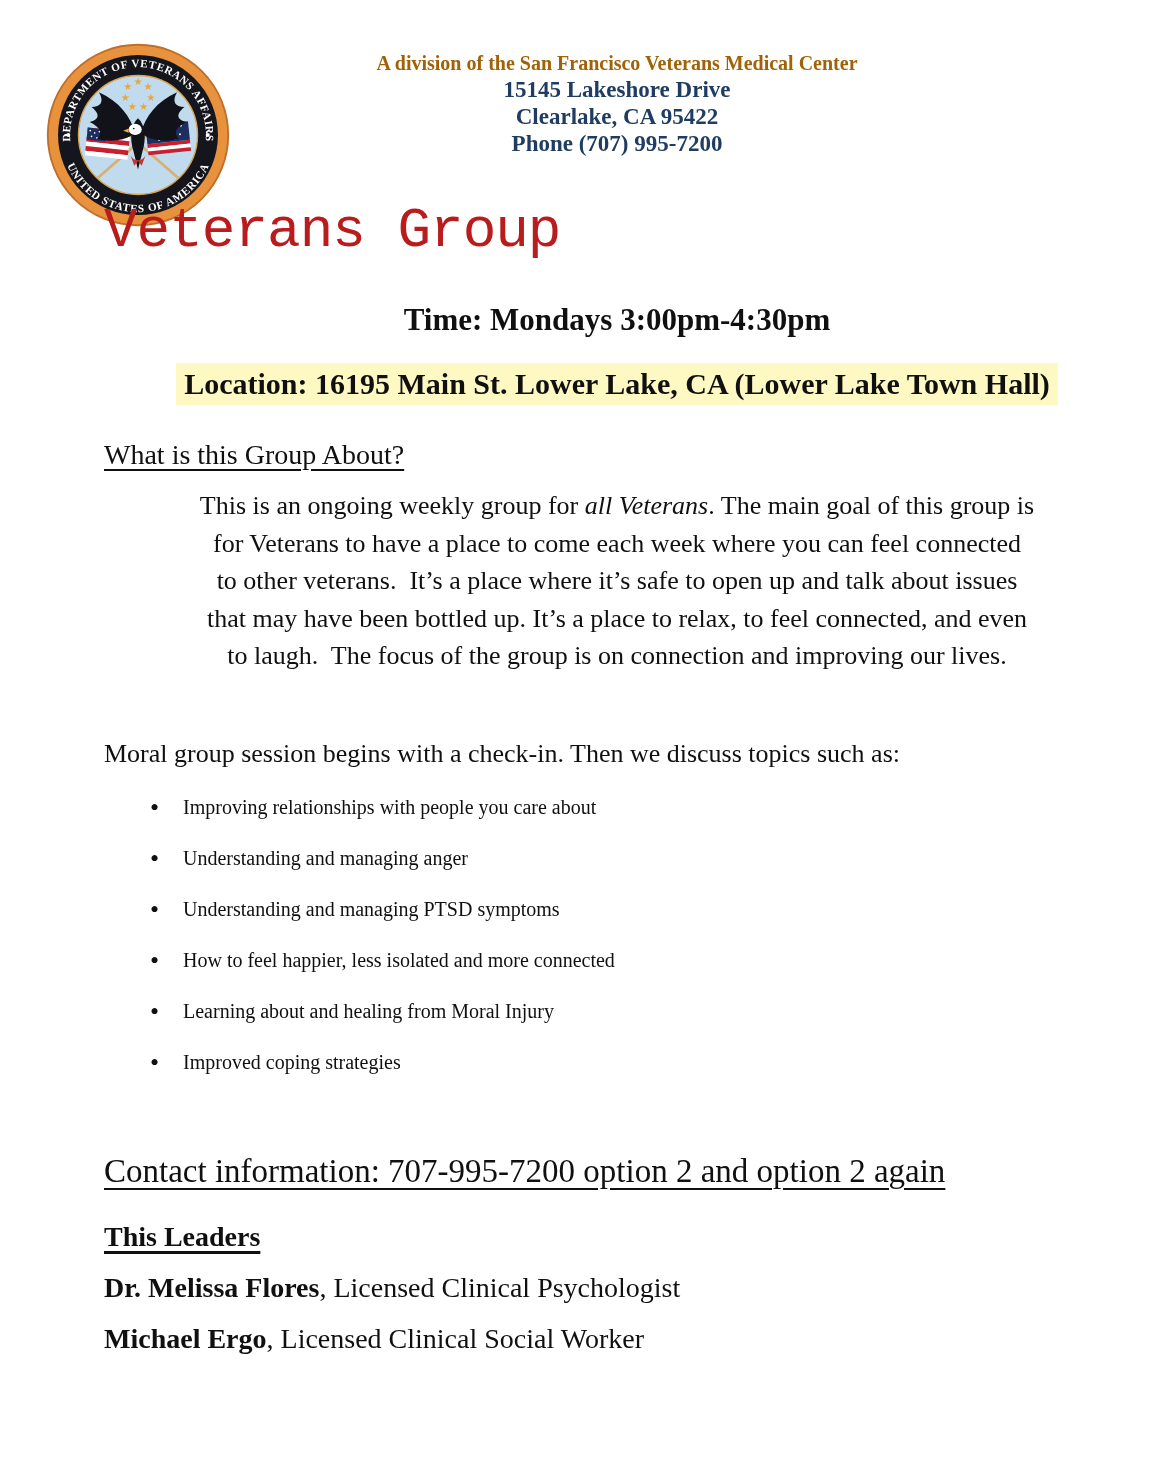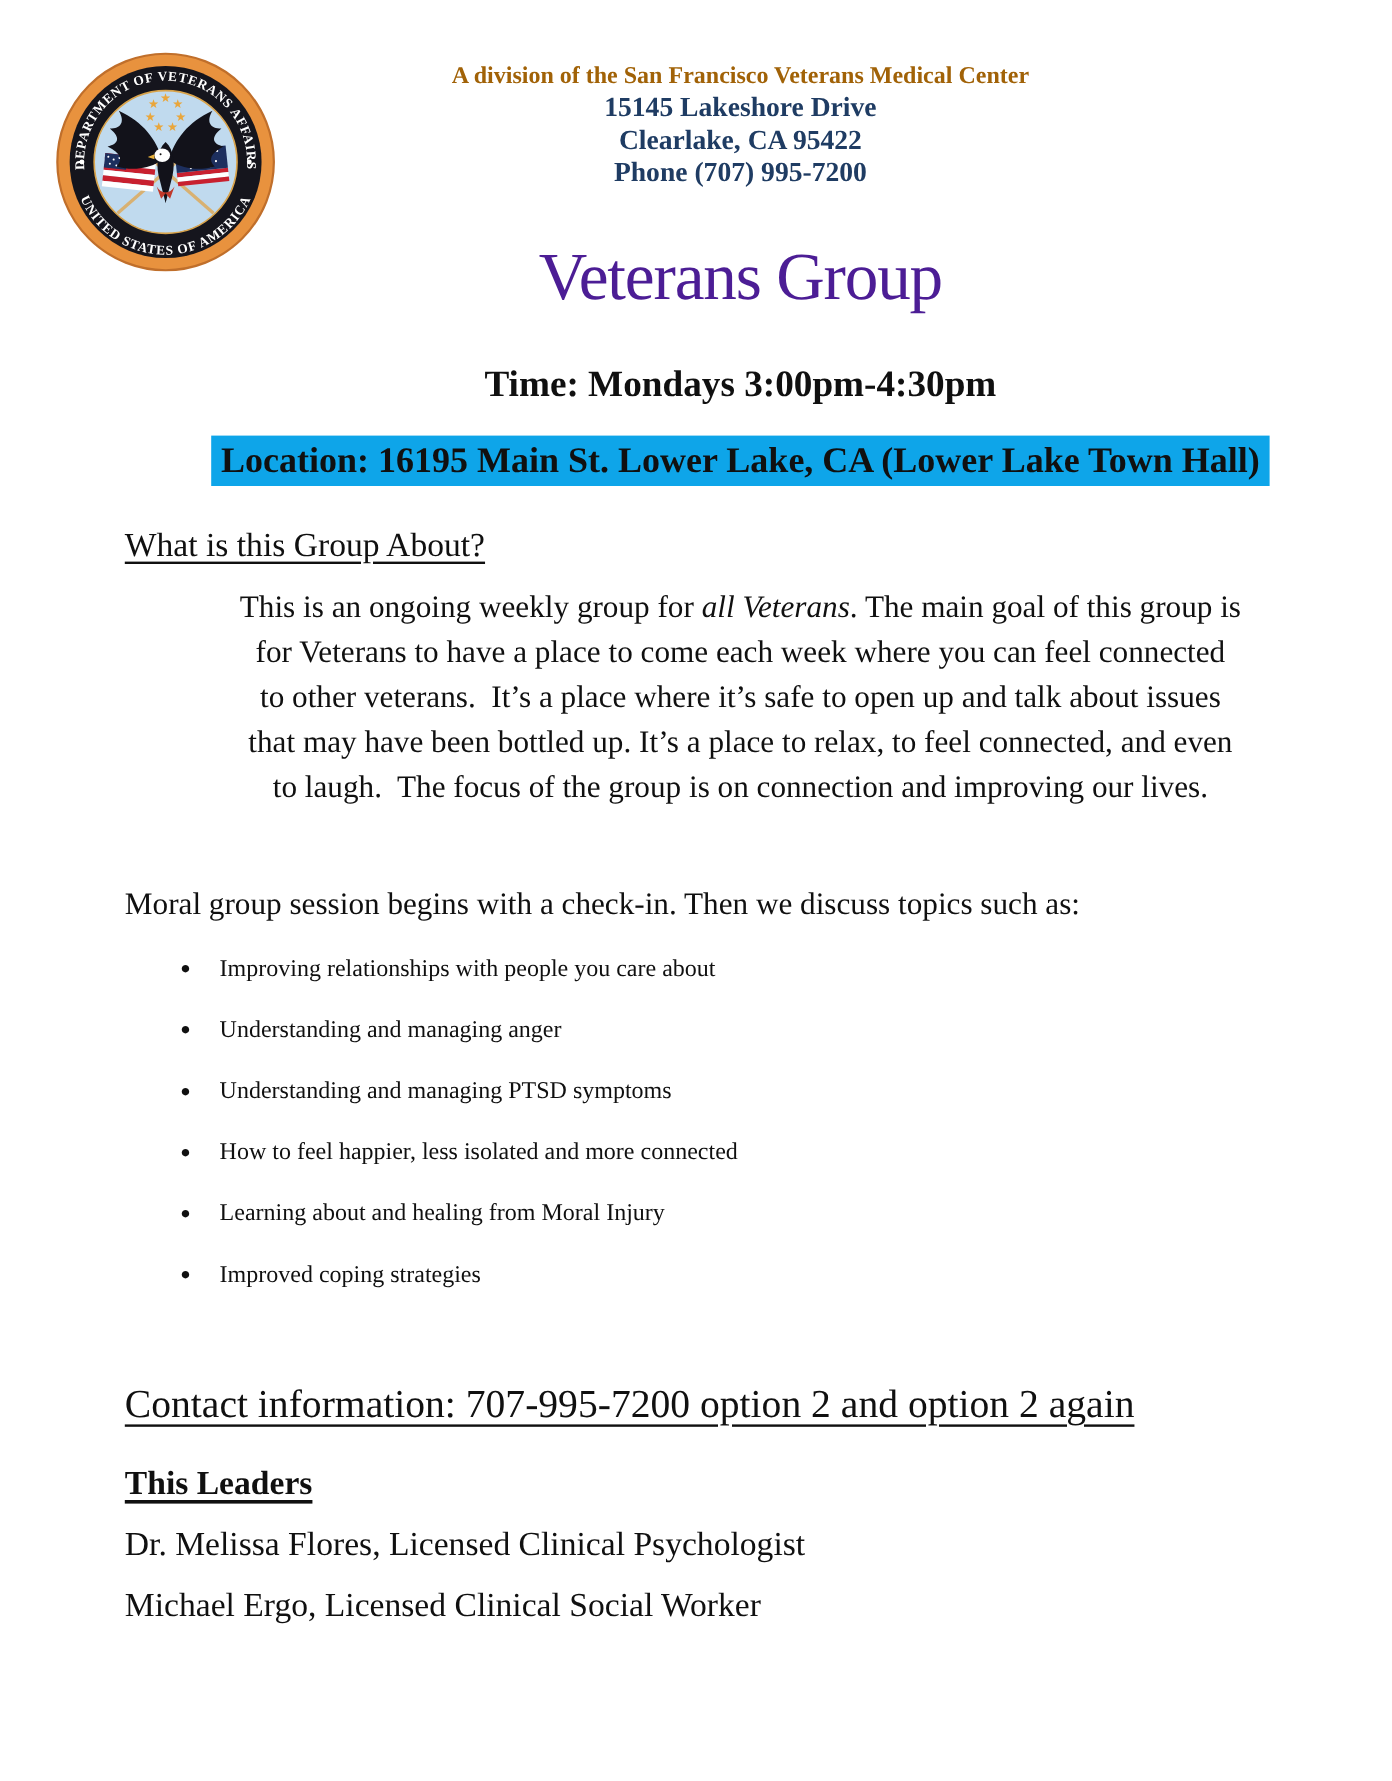--- a/index.html
+++ b/index.html
@@ -24,26 +24,26 @@
     margin-left: 104px;
     width: 1026px;
     padding-top: 50px;
   }
   .hdr { text-align: center; font-weight: bold; }
   .hdr-clinic   { font-size: 27px; line-height: 31px; color: #1f3c63; }
   .hdr-division { font-size: 20px; line-height: 26px; color: #a16207; }
   .hdr-addr     { font-size: 23px; line-height: 27px; color: #1f3c63; }
   .doc-title {
     margin-top: 44px;
-    text-align: center;
     font-size: 56px;
     line-height: 60px;
     letter-spacing: -1px;
-    color: #4c1d95;
+    color: #b91c1c;
     font-weight: normal;
+    font-family: Liberation Mono, monospace;
   }
   .time-line {
     margin-top: 42px;
     text-align: center;
     font-size: 31px;
     line-height: 34px;
     font-weight: bold;
   }
   .loc-line {
     margin-top: 30px;
@@ -110,21 +110,21 @@
     font-weight: bold;
     text-decoration: underline;
     text-underline-offset: 5px;
     text-decoration-thickness: 2.5px;
   }
   .leader-line {
     margin-top: 19px;
     font-size: 28px;
     line-height: 32px;
   }
-  .leader-line .nm { font-weight: normal; }
+  .leader-line .nm { font-weight: bold; }
 </style>
 </head>
 <body>
 
 <div class="page">
 
   <div class="seal">
     <svg viewBox="0 0 200 200" width="186" height="186">
       <circle cx="100" cy="100" r="97" fill="#e8923e" stroke="#c06f2b" stroke-width="2"></circle>
       <circle cx="100" cy="100" r="86" fill="#15151d"></circle>
@@ -212,21 +212,21 @@
       <div class="hdr hdr-addr">15145 Lakeshore Drive</div>
       <div class="hdr hdr-addr">Clearlake, CA 95422</div>
       <div class="hdr hdr-addr">Phone (707) 995-7200</div>
     </div>
 
     <div class="doc-title">Veterans Group</div>
 
     <div class="time-line">Time: Mondays 3:00pm-4:30pm</div>
 
     <div class="loc-line">
-      <span class="hl" style="background:#0ea5e9">Location: 16195 Main St. Lower Lake, CA (Lower Lake Town Hall)</span>
+      <span class="hl" style="background:#fef9c3">Location: 16195 Main St. Lower Lake, CA (Lower Lake Town Hall)</span>
     </div>
 
     <div class="about-heading">What is this Group About?</div>
     <div class="about-para"><span>This is an ongoing weekly group for </span><i>all Veterans</i><span>. The main goal of this group is
 for Veterans to have a place to come each week where you can feel connected
 to other veterans.&nbsp; It’s a place where it’s safe to open up and talk about issues
 that may have been bottled up. It’s a place to relax, to feel connected, and even
 to laugh.&nbsp; The focus of the group is on connection and improving our lives.</span></div>
 
     <div class="topics-intro">Moral group session begins with a check-in. Then we discuss topics such as:</div>

